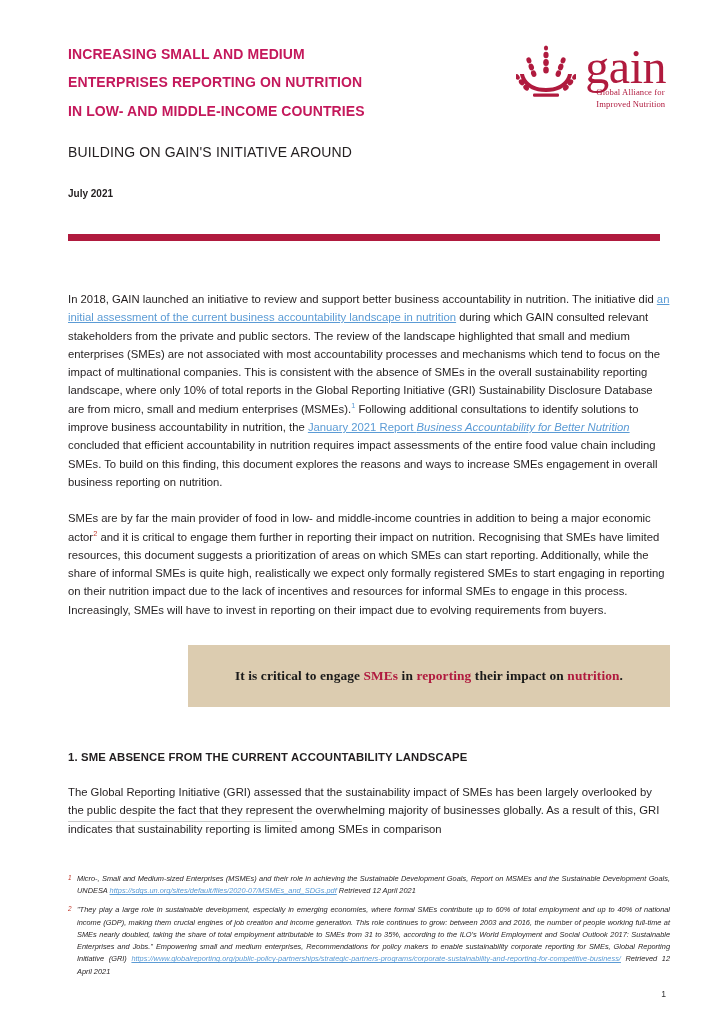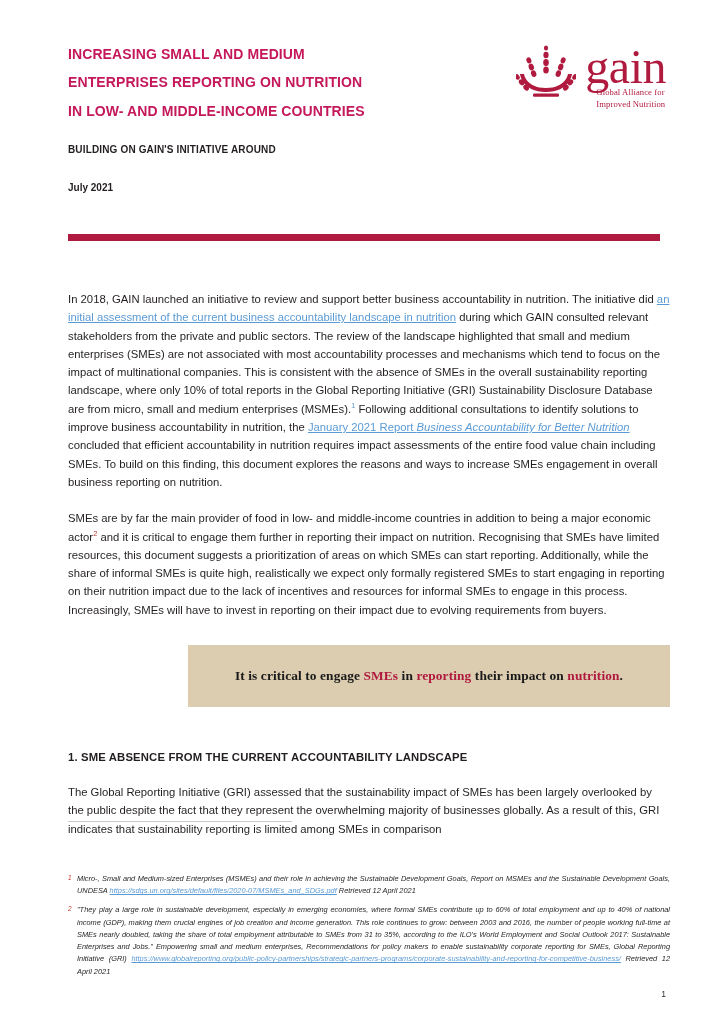--- a/index.html
+++ b/index.html
@@ -38,22 +38,22 @@
     color: #C4185B;
     letter-spacing: 0.1px;
     line-height: 2.02;
     margin: 0;
     text-transform: uppercase;
   }
   .main-title .tline { display: block; white-space: nowrap; }
 
   .sub-title {
     margin: 18px 0 0 0;
-    font-size: 10px;
-    font-weight: bold;
+    font-size: 14px;
+    font-weight: normal;
     color: #231f20;
     line-height: 1.42;
     letter-spacing: 0.15px;
   }
   .sub-title .sline { display: block; }
 
   .doc-date {
     margin: 25px 0 0 0;
     font-size: 10px;
     font-weight: bold;

